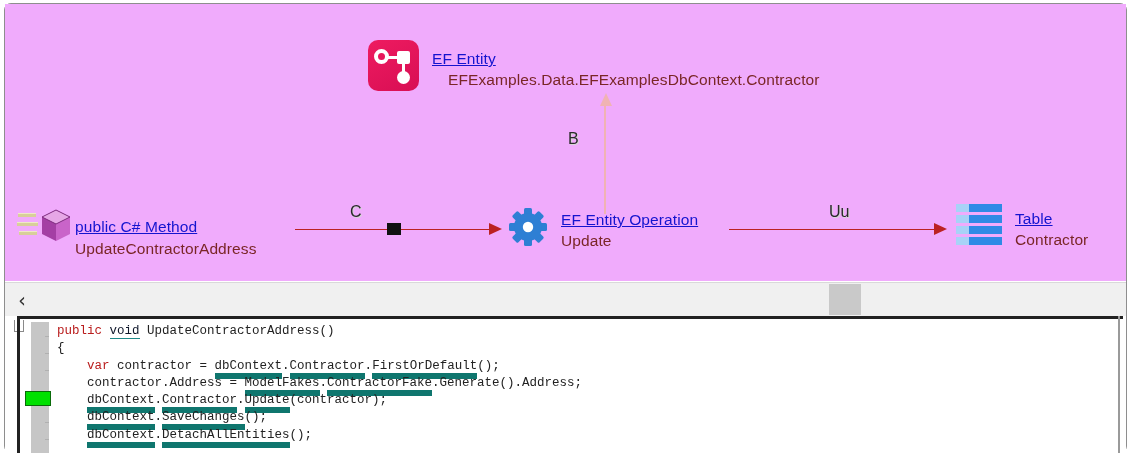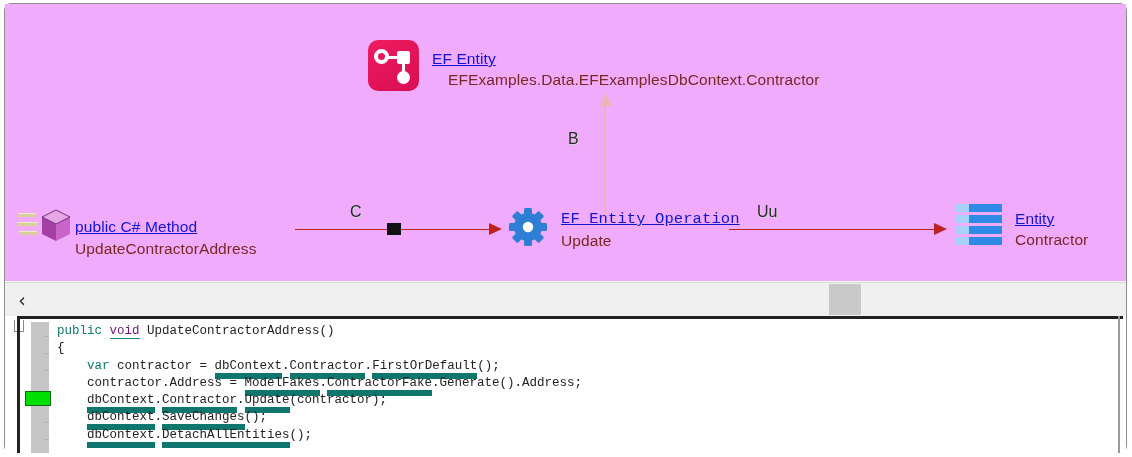--- a/index.html
+++ b/index.html
@@ -263,22 +263,22 @@
     left: 52px;
     top: 7px;
     width: 1055px;
     font-family: "Liberation Mono", "DejaVu Sans Mono", monospace;
     font-size: 12.5px;
     line-height: 17.3px;
     color: #222222;
     white-space: pre;
   }
   .code-line { height: 17.3px; white-space: pre; }
-  .kw { color: #0f766e; }
-  .kw-u { color: #701a75; border-bottom: 1px solid #1f8a8a; }
+  .kw { color: #b91c1c; }
+  .kw-u { color: #0f172a; border-bottom: 1px solid #1f8a8a; }
   .idu { border-bottom: 6px solid #0f766e; }
   .plain { color: #222222; }
 </style>
 </head>
 <body>
 
 <div id="screen">
   <div class="outer-frame"></div>
 
   <div class="diagram">
@@ -332,44 +332,44 @@
             <rect x="30" y="16" width="9" height="8" rx="1.5"></rect>
             <rect x="16" y="1" width="8" height="9" rx="1.5" transform="rotate(45 20 20)"></rect>
             <rect x="16" y="30" width="8" height="9" rx="1.5" transform="rotate(45 20 20)"></rect>
             <rect x="1" y="16" width="9" height="8" rx="1.5" transform="rotate(45 20 20)"></rect>
             <rect x="30" y="16" width="9" height="8" rx="1.5" transform="rotate(45 20 20)"></rect>
             <circle cx="20" cy="20" r="14"></circle>
           </g>
           <circle cx="20" cy="20" r="5.2" fill="#ffffff"></circle>
         </svg>
       </div>
-      <div class="node-text node-title" style="left:53px; top:3px;font-family:Liberation Mono, monospace;">EF Entity Operation</div>
+      <div class="node-text node-title" style="left:53px; top:3px;">EF Entity Operation</div>
       <div class="node-text node-sub" style="left:53px; top:24px;">Update</div>
     </div>
 
     <div class="hline" style="left:724px; top:225px; width:210px;"></div>
     <div class="arrow-r" style="left:929px; top:219px;"></div>
-    <div class="edge-label" style="left:752px; top:199px;text-align:right;">Uu</div>
+    <div class="edge-label" style="left:824px; top:199px;text-align:right;">Uu</div>
 
     <div class="node" style="left:951px; top:200px;">
       <div class="table-icon">
         <span class="bar" style="top:0px;">
             <i></i>
           </span>
         <span class="bar" style="top:11px;">
             <i></i>
           </span>
         <span class="bar" style="top:22px;">
             <i></i>
           </span>
         <span class="bar" style="top:33px;">
             <i></i>
           </span>
       </div>
-      <div class="node-text node-title" style="left:59px; top:5px;">Entity</div>
+      <div class="node-text node-title" style="left:59px; top:5px;">Table</div>
       <div class="node-text node-sub" style="left:59px; top:26px;">Contractor</div>
     </div>
   </div>
 
   <div class="scrollstrip">
     <div class="scroll-left-btn">‹</div>
     <div class="scroll-thumb"></div>
   </div>
 
   <div class="codepane">

